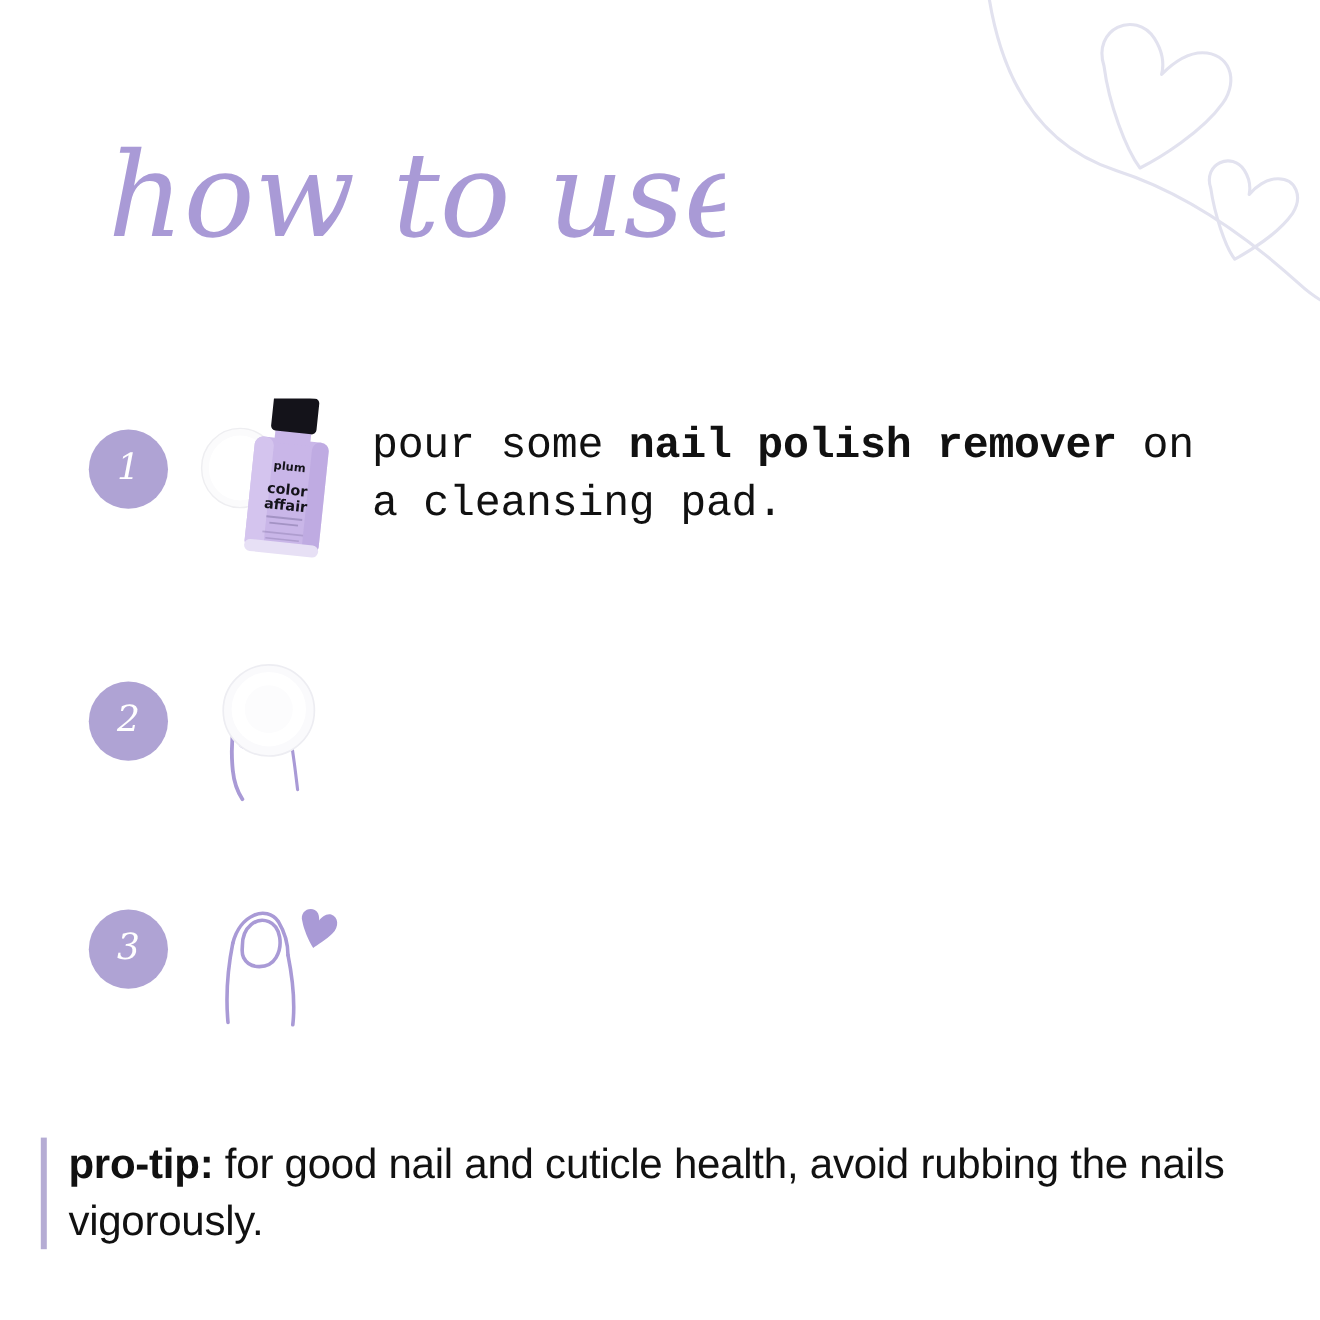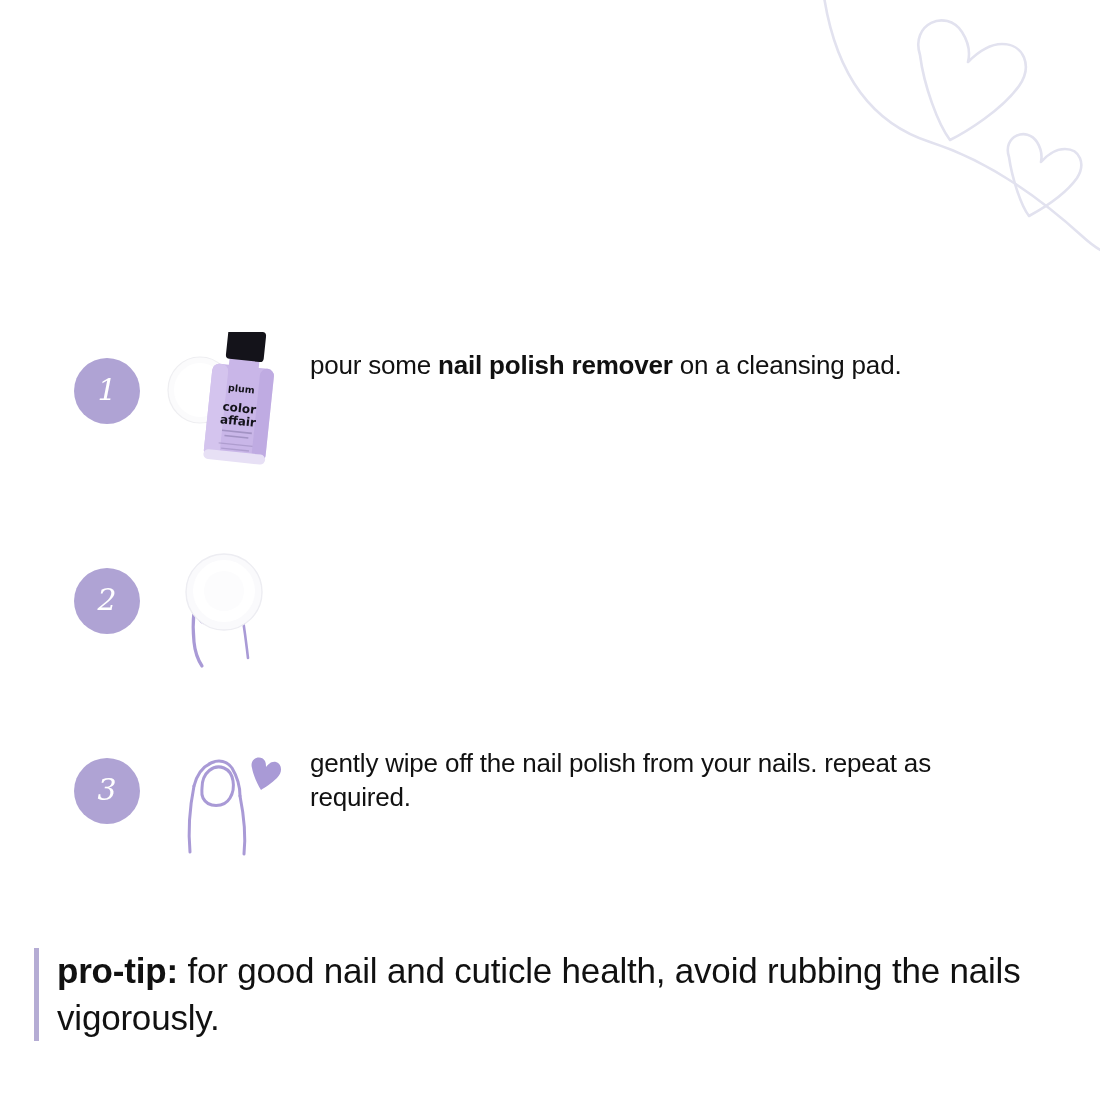--- a/index.html
+++ b/index.html
@@ -82,22 +82,22 @@
     width: 130px;
     height: 150px;
     position: relative;
     margin-left: 26px;
   }
   #step-2 .step-art, #step-3 .step-art { height: 130px; margin-top: 4px; }
 
   .step-text {
     flex: 1 1 auto;
     margin-left: 14px;
-    font-family: Liberation Sans, sans-serif;
-    font-size: 26px;
+    font-family: Liberation Mono, monospace;
+    font-size: 36px;
     line-height: 1.32;
     color: #111111;
     letter-spacing: -0.2px;
     padding-top: 16px;
   }
   #step-2 .step-text, #step-3 .step-text { padding-top: 14px; }
   .step-text b { font-weight: 700; }
 
   
   #pro-tip {
@@ -134,20 +134,25 @@
       <path d="M33 -10 C 44 70, 78 122, 140 142 C 196 160, 248 196, 292 236 C 304 247, 312 252, 320 254" stroke="#e2e2ef" stroke-width="2.6" fill="none" stroke-linecap="round"></path>
       <path d="M130 55 C 120 24, 156 8, 172 32 C 179 43, 180 54, 178 62
                C 186 54, 198 44, 212 44 C 234 44, 243 66, 229 86
                C 212 110, 176 132, 160 140 C 148 124, 134 86, 130 55 Z" stroke="#e2e2ef" stroke-width="2.6" fill="none" stroke-linejoin="round"></path>
       <path d="M219 157 C 212 136, 237 126, 247 142 C 252 150, 252 157, 251 162
                C 256 156, 265 149, 275 149 C 290 149, 296 164, 287 178
                C 275 195, 250 210, 239 216 C 231 206, 222 178, 219 157 Z" stroke="#e2e2ef" stroke-width="2.6" fill="none" stroke-linejoin="round"></path>
     </svg>
   </div>
 
+  <div id="title-wrap">
+    <svg width="520" height="140" viewBox="0 0 520 140">
+      <text x="6" y="105" font-family="DejaVu Serif, serif" font-style="italic" font-size="98" font-weight="400" fill="#a99ad6">how to use</text>
+    </svg>
+  </div>
 
   <div class="step" id="step-1">
     <div class="step-badge">
       <span class="num">1</span>
     </div>
 
     <div class="step-art">
       <svg width="130" height="150" viewBox="0 0 130 150">
 
         <ellipse cx="34" cy="58" rx="32" ry="33" fill="#fbfbfc" stroke="#eeeef1" stroke-width="1.2"></ellipse>
@@ -212,21 +217,20 @@
 
         <path d="M36 52 C 36 36, 48 28, 58 32 C 68 36, 70 52, 64 62
                  C 58 72, 42 72, 37 62 C 35 58, 36 55, 36 52 Z" stroke="#a99ad6" stroke-width="3" fill="none" stroke-linejoin="round"></path>
 
         <path d="M86 32 C 83 22, 95 18, 99 25 C 100 27, 100 30, 100 31
                  C 102 28, 106 25, 110 26 C 116 28, 117 36, 111 42
                  C 106 47, 98 52, 95 54 C 91 48, 87 38, 86 32 Z" fill="#a99ad6"></path>
       </svg>
     </div>
 
-    <div class="step-text">gently wipe off the nail polish from your nails. repeat as required.</div>
   </div>
 
   <div id="pro-tip">
     <div id="pro-tip-bar"></div>
     <div id="pro-tip-text"><b>pro-tip:</b><span> for good nail and cuticle health, avoid rubbing the nails vigorously.</span></div>
   </div>
 
 </div>
 
 </body></html>

